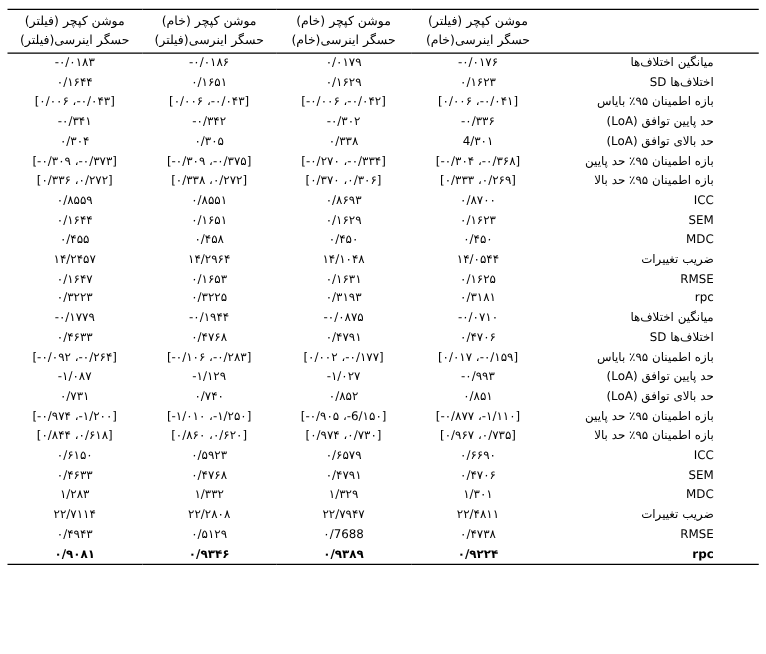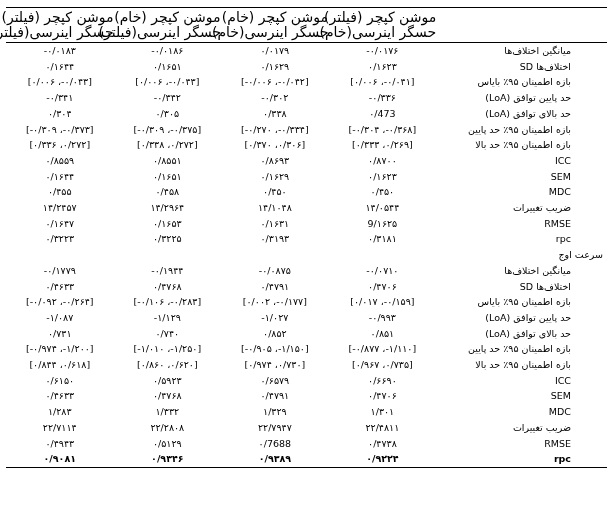--- a/index.html
+++ b/index.html
@@ -22,21 +22,21 @@
     width: 601px;
     margin-top: 4px;
     border-collapse: collapse;
     table-layout: fixed;
     border-top: 1.6px solid #000;
   }
   col.c-label { width: 170px; }
   col.c-val { width: 107px; }
   thead th {
     font-weight: normal;
-    font-size: 14px;
+    font-size: 10px;
     text-align: center;
     padding: 2px 0 2px 0;
     border-bottom: 1.6px solid #000;
     vertical-align: top;
   }
   thead th div { line-height: 15px; white-space: nowrap; }
   tbody td {
     font-size: 9.5px;
     height: 15.7px;
     line-height: 15.7px;
@@ -118,21 +118,21 @@
         </tr>
         <tr>
           <td class="rowlabel">حد پایین توافق (LoA)</td>
           <td class="val">-۰/۳۳۶</td>
           <td class="val">-۰/۳۰۲</td>
           <td class="val">-۰/۳۴۲</td>
           <td class="val">-۰/۳۴۱</td>
         </tr>
         <tr>
           <td class="rowlabel">حد بالای توافق (LoA)</td>
-          <td class="val">۰/473</td>
+          <td class="val">4/۳۰۱</td>
           <td class="val">۰/۳۳۸</td>
           <td class="val">۰/۳۰۵</td>
           <td class="val">۰/۳۰۴</td>
         </tr>
         <tr>
           <td class="rowlabel">بازه اطمینان ۹۵٪ حد پایین</td>
           <td class="val">[-۰/۳۰۴ ،-۰/۳۶۸]</td>
           <td class="val">[-۰/۲۷۰ ،-۰/۳۳۴]</td>
           <td class="val">[-۰/۳۰۹ ،-۰/۳۷۵]</td>
           <td class="val">[-۰/۳۰۹ ،-۰/۳۷۳]</td>
@@ -167,36 +167,33 @@
         </tr>
         <tr>
           <td class="rowlabel">ضریب تغییرات</td>
           <td class="val">۱۴/۰۵۴۴</td>
           <td class="val">۱۴/۱۰۴۸</td>
           <td class="val">۱۴/۲۹۶۴</td>
           <td class="val">۱۴/۲۴۵۷</td>
         </tr>
         <tr>
           <td class="rowlabel">RMSE</td>
-          <td class="val">9/۱۶۲۵</td>
+          <td class="val">۰/۱۶۲۵</td>
           <td class="val">۰/۱۶۳۱</td>
           <td class="val">۰/۱۶۵۳</td>
           <td class="val">۰/۱۶۴۷</td>
         </tr>
         <tr>
           <td class="rowlabel">rpc</td>
           <td class="val">۰/۳۱۸۱</td>
           <td class="val">۰/۳۱۹۳</td>
           <td class="val">۰/۳۲۲۵</td>
           <td class="val">۰/۳۲۲۳</td>
         </tr>
         <tr>
-          <td colspan="5" class="section">سرعت اوج</td>
-        </tr>
-        <tr>
           <td class="rowlabel">میانگین اختلاف‌ها</td>
           <td class="val">-۰/۰۷۱۰</td>
           <td class="val">-۰/۰۸۷۵</td>
           <td class="val">-۰/۱۹۴۴</td>
           <td class="val">-۰/۱۷۷۹</td>
         </tr>
         <tr>
           <td class="rowlabel">اختلاف‌ها SD</td>
           <td class="val">۰/۴۷۰۶</td>
           <td class="val">۰/۴۷۹۱</td>
@@ -220,21 +217,21 @@
         <tr>
           <td class="rowlabel">حد بالای توافق (LoA)</td>
           <td class="val">۰/۸۵۱</td>
           <td class="val">۰/۸۵۲</td>
           <td class="val">۰/۷۴۰</td>
           <td class="val">۰/۷۳۱</td>
         </tr>
         <tr>
           <td class="rowlabel">بازه اطمینان ۹۵٪ حد پایین</td>
           <td class="val">[-۰/۸۷۷ ،-۱/۱۱۰]</td>
-          <td class="val">[-۰/۹۰۵ ،-۱/۱۵۰]</td>
+          <td class="val">[-۰/۹۰۵ ،-6/۱۵۰]</td>
           <td class="val">[-۱/۰۱۰ ،-۱/۲۵۰]</td>
           <td class="val">[-۰/۹۷۴ ،-۱/۲۰۰]</td>
         </tr>
         <tr>
           <td class="rowlabel">بازه اطمینان ۹۵٪ حد بالا</td>
           <td class="val">[۰/۹۶۷ ،۰/۷۳۵]</td>
           <td class="val">[۰/۹۷۴ ،۰/۷۳۰]</td>
           <td class="val">[۰/۸۶۰ ،۰/۶۲۰]</td>
           <td class="val">[۰/۸۴۴ ،۰/۶۱۸]</td>
         </tr>

